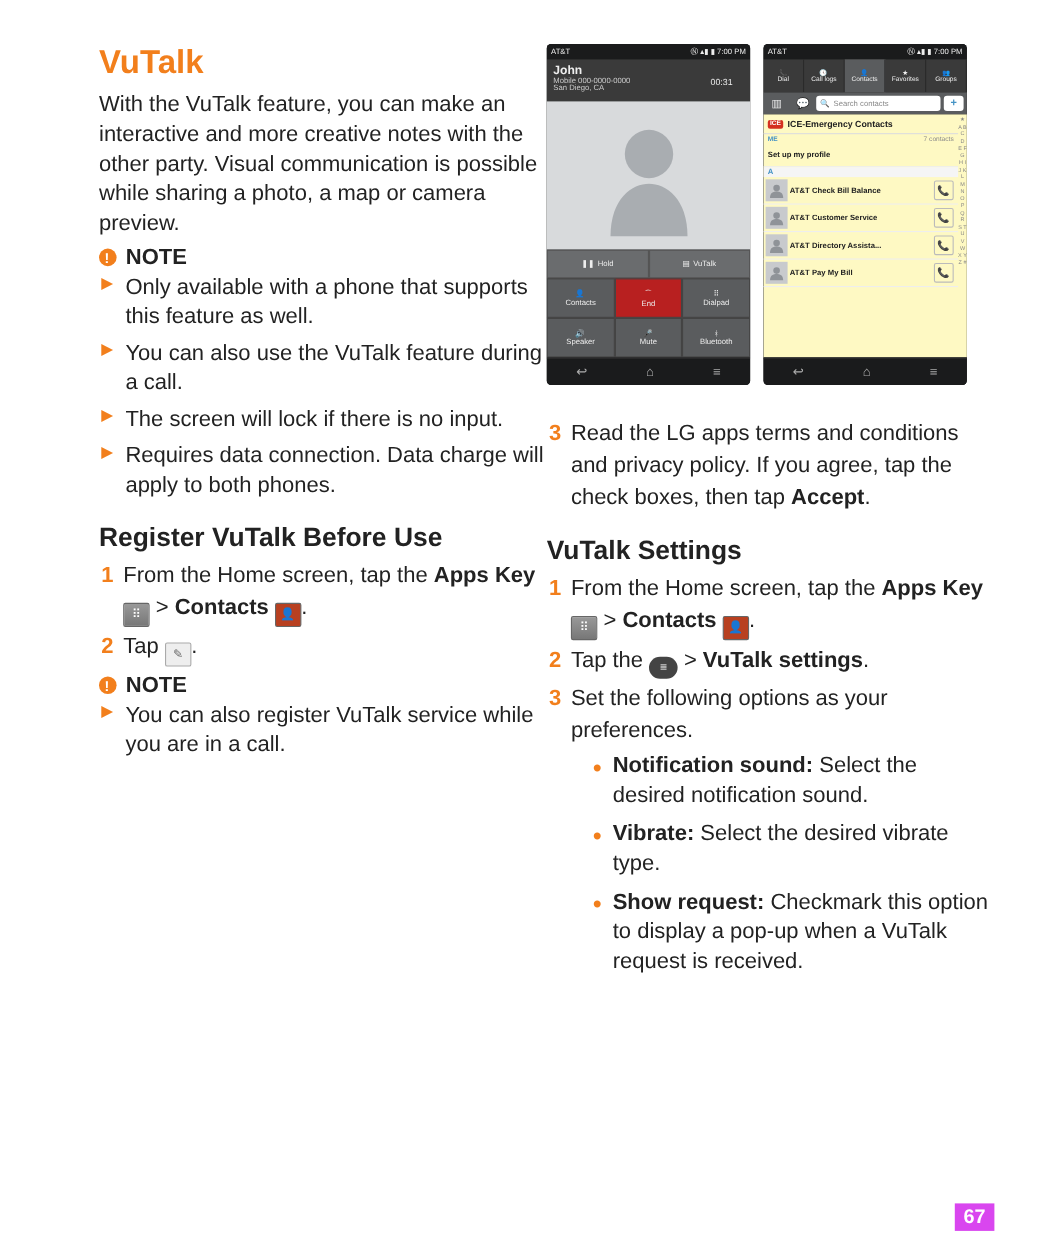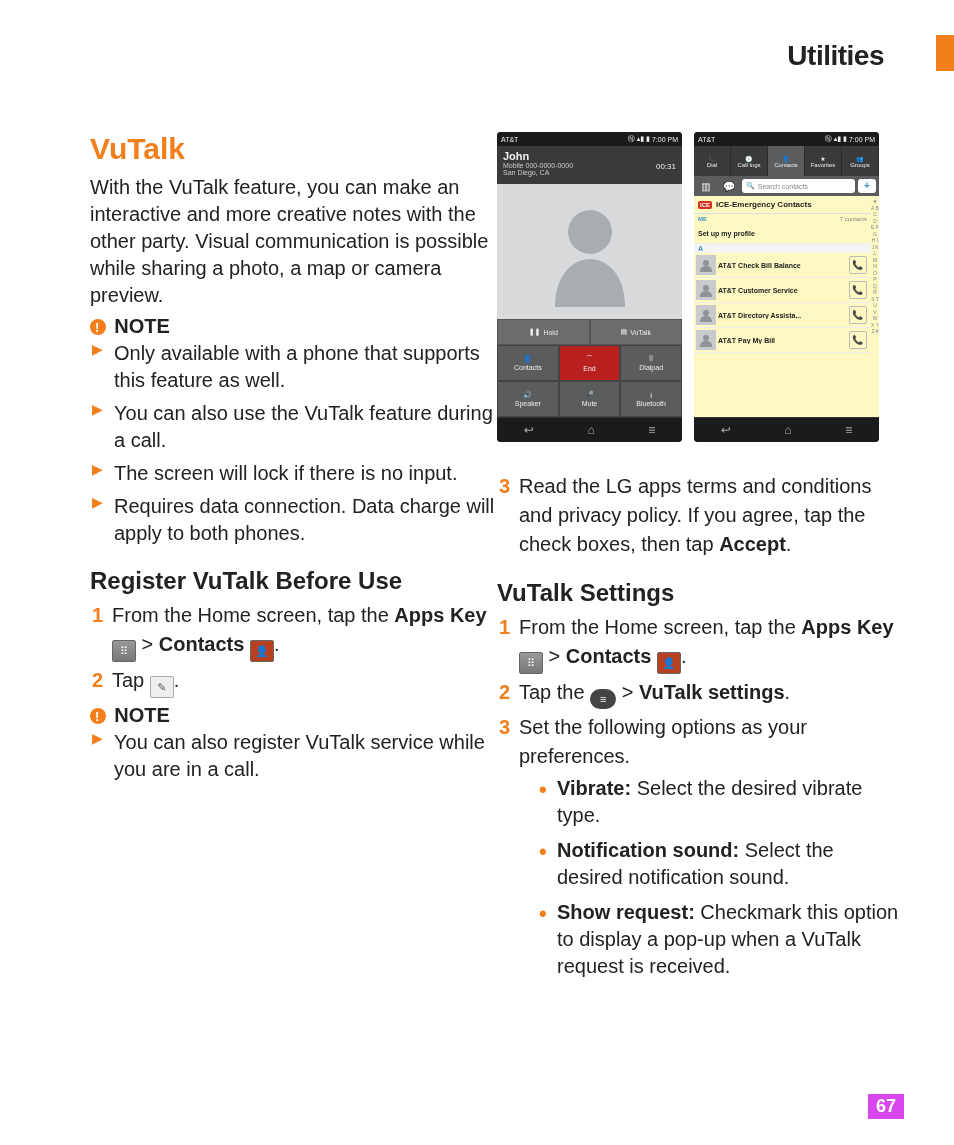--- a/index.html
+++ b/index.html
@@ -216,21 +216,21 @@
   .status-right { display: flex; gap: 2px; align-items: center; }
   
   .call-head {
     background: #3a3a3a;
     padding: 4px 6px 2px 6px;
     height: 32px;
     position: relative;
   }
   .call-name { font-weight: 700; font-size: 11px; }
   .call-num { font-size: 7px; color: #ccc; }
-  .call-timer { position: absolute; right: 6px; top: 16px; font-size: 8px; margin-left: 28px; }
+  .call-timer { position: absolute; right: 16px; top: 16px; font-size: 8px; margin-left: 28px; }
   .avatar-area {
     flex: 1;
     background: #d8dadc;
     display: flex;
     align-items: center;
     justify-content: center;
   }
   .avatar-sil {
     width: 90px; height: 110px;
   }
@@ -413,24 +413,20 @@
     color: #fff;
     font-weight: 700;
     font-size: 18px;
     padding: 2px 8px;
   }
 </style>
 </head>
 <body>
 
 <div class="page">
-  <div class="header">
-    <span class="header-title">Utilities</span>
-    <span class="orange-tab"></span>
-  </div>
 
   <div class="columns">
 
     <div class="col">
       <h1 class="section-title">VuTalk</h1>
       <p class="intro">With the VuTalk feature, you can make an interactive and more creative notes with the other party. Visual communication is possible while sharing a photo, a map or camera preview.</p>
 
       <div class="note-label"><span class="exclaim">!</span><span>NOTE</span></div>
       <ul class="arrow-list">
         <li>Only available with a phone that supports this feature as well.</li>
@@ -642,22 +638,22 @@
           <span class="icon-box icon-apps">⠿</span><span> &gt; </span><span class="bold">Contacts</span>
           <span class="icon-box icon-contacts">👤</span><span>.</span>
         </li>
         <li>
           <span>Tap the </span><span class="bold"></span>
           <span class="icon-box icon-menu">≡</span><span> &gt; </span><span class="bold">VuTalk settings</span><span>.</span>
         </li>
         <li>
           <span>Set the following options as your preferences.</span>
           <ul class="bullet-list">
+            <li><span class="bold">Notification sound:</span><span> Select the desired notification sound.</span></li>
             <li><span class="bold">Vibrate:</span><span> Select the desired vibrate type.</span></li>
-            <li><span class="bold">Notification sound:</span><span> Select the desired notification sound.</span></li>
             <li><span class="bold">Show request:</span><span> Checkmark this option to display a pop-up when a VuTalk request is received.</span></li>
           </ul>
         </li>
       </ol>
     </div>
   </div>
 
   <div class="page-num">67</div>
 </div>
 

